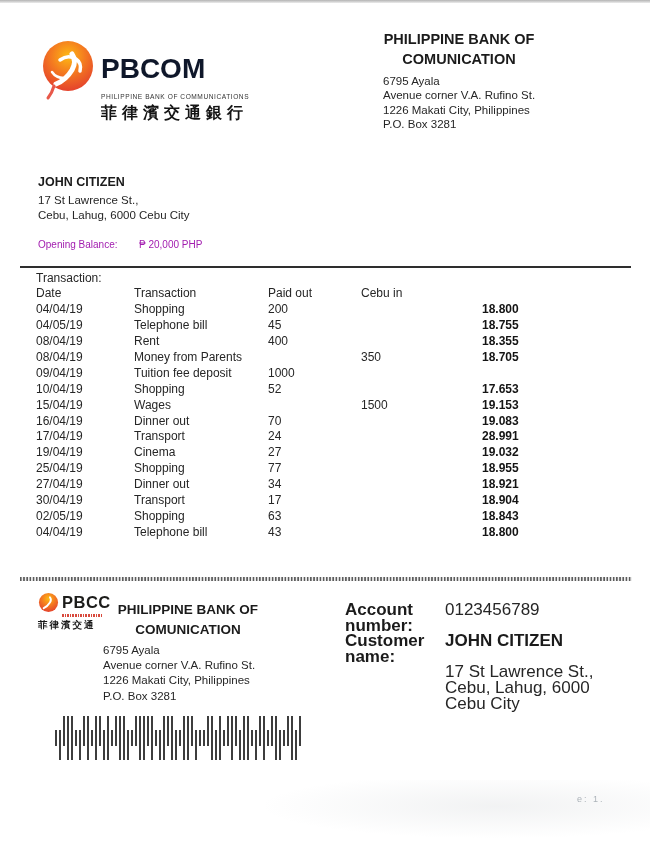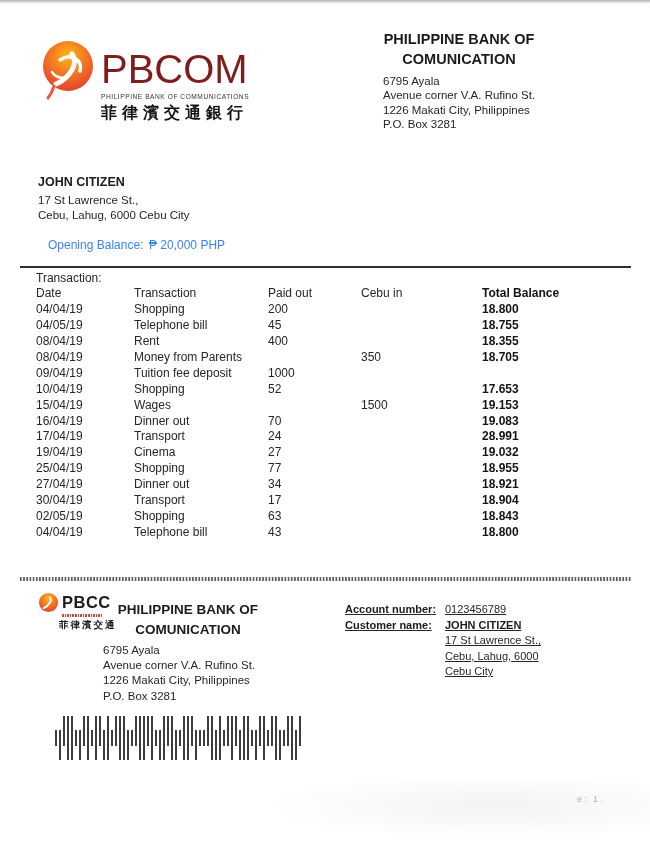--- a/index.html
+++ b/index.html
@@ -7,35 +7,35 @@
     position:relative; width:650px; height:842px; background:#ffffff;
     font-family:"Liberation Sans", sans-serif; color:#222; overflow:hidden;
   }
   .top-edge { position:absolute; top:0; left:0; right:0; height:3px;
     background:linear-gradient(#b3b3b3,#ececec); }
 
   
   .hdr-logo { position:absolute; left:42px; top:40px; display:flex; align-items:flex-start; gap:7px; }
   .logo-icon svg { width:52px; height:62px; display:block; }
   .logo-text { padding-top:8px; }
-  .brand { font-size:40px; font-weight:normal; line-height:42px; color:#7f1d1d; }
+  .brand { font-size:28px; font-weight:bold; line-height:42px; color:#0f172a; }
   .tagline { font-size:6.6px; letter-spacing:.55px; color:#333; margin-top:3px; white-space:nowrap; }
   .chinese { font-size:16px; letter-spacing:5px; color:#141414; margin-top:3px; font-weight:bold; white-space:nowrap; }
 
   
   .bank-block { position:absolute; left:383px; top:29px; width:152px; }
   .bank-name { text-align:center; font-weight:bold; font-size:14.5px; line-height:20px; color:#1b1b1b; }
   .bank-addr { margin-top:5px; font-size:11.5px; line-height:14.4px; color:#262626; white-space:nowrap; }
 
   
   .customer { position:absolute; left:38px; top:175px; font-size:11.5px; line-height:15.2px; color:#262626; }
   .customer .name { font-weight:bold; font-size:12.5px; margin-bottom:3px; color:#1b1b1b; }
 
   
-  .balances { position:absolute; left:38px; top:236px; font-size:12px; line-height:18.5px; color:#3b82f6;margin-left:10px; }
+  .balances { position:absolute; left:38px; top:236px; font-size:10px; line-height:18.5px; color:#a21caf; }
   .bal-label { display:inline-block; width:101px; }
 
   .rule { position:absolute; left:20px; top:266px; width:611px; height:0; border-top:2px solid #2e2e2e; }
 
   
   .tx-label { position:absolute; left:36px; top:271px; font-size:12px; color:#262626; }
   .tx-table { position:absolute; left:36px; top:286px; width:586px; font-size:12px; color:#262626; }
   .tx-row { display:grid; grid-template-columns:98px 134px 93px 121px 1fr; height:15.95px; line-height:15.95px; white-space:nowrap; }
   .c-bal { font-weight:bold; color:#141414; }
 
@@ -43,27 +43,27 @@
   .dotted-rule { position:absolute; left:20px; top:577px; width:612px; height:4px;
     background:repeating-linear-gradient(90deg,#5c5c5c 0 1.6px,#efefef 1.6px 3.2px);
     background-size:3.2px 1.7px; }
 
   .f-logo { position:absolute; left:38px; top:592px; }
   .f-logo-row { display:flex; align-items:center; gap:3px; }
   .f-icon svg { width:21px; height:21px; display:block; }
   .f-brand { font-size:16.5px; font-weight:bold; letter-spacing:.5px; color:#1c1c1a; }
   .f-micro { margin-left:24px; margin-top:1px; height:3px; width:40px;
     background:repeating-linear-gradient(90deg,#d8493c 0 1.5px,transparent 1.5px 2.6px); }
-  .f-chinese { margin-left:21px; margin-top:2px; font-size:9.5px; font-weight:bold; letter-spacing:2px; color:#1a1a1a; white-space:nowrap; }
+  .f-chinese { margin-top:2px; font-size:9.5px; font-weight:bold; letter-spacing:2px; color:#1a1a1a; white-space:nowrap; }
 
   .f-bank { position:absolute; left:103px; top:600px; width:170px; }
   .f-bank-name { text-align:center; font-weight:bold; font-size:13.5px; line-height:19.5px; color:#1b1b1b; }
   .f-bank-addr { margin-top:4px; font-size:11.5px; line-height:15.2px; color:#262626; white-space:nowrap; }
 
-  .f-account { position:absolute; left:345px; top:602px; font-size:11px; line-height:15.6px; color:#262626;text-decoration:underline; }
+  .f-account { position:absolute; left:345px; top:602px; font-size:17px; line-height:15.6px; color:#262626; }
   .acct-row { display:flex; }
   .acct-label { width:100px; font-weight:bold; color:#1b1b1b; }
   .acct-value.bold { font-weight:bold; color:#1b1b1b; }
   .acct-addr { margin-left:100px; }
   .acct-addr div { white-space:nowrap; }
 
   
   .barcode { position:absolute; left:55px; top:716px; height:44px; display:flex; align-items:flex-start; }
   .bar { width:2px; margin-right:2px; background:#3d3d3d; flex:none; }
 
@@ -132,21 +132,20 @@
 
   <div class="rule"></div>
 
   <div class="tx-label">Transaction:</div>
   <div class="tx-table">
     <div class="tx-row">
       <div>Date</div>
       <div>Transaction</div>
       <div>Paid out</div>
       <div>Cebu in</div>
-      <div class="c-bal">Total Balance</div>
     </div>
     <div>
         <div class="tx-row">
         <div>04/04/19</div>
         <div>Shopping</div>
         <div>200</div>
         <div></div>
         <div class="c-bal">18.800</div>
       </div>
         <div class="tx-row">

